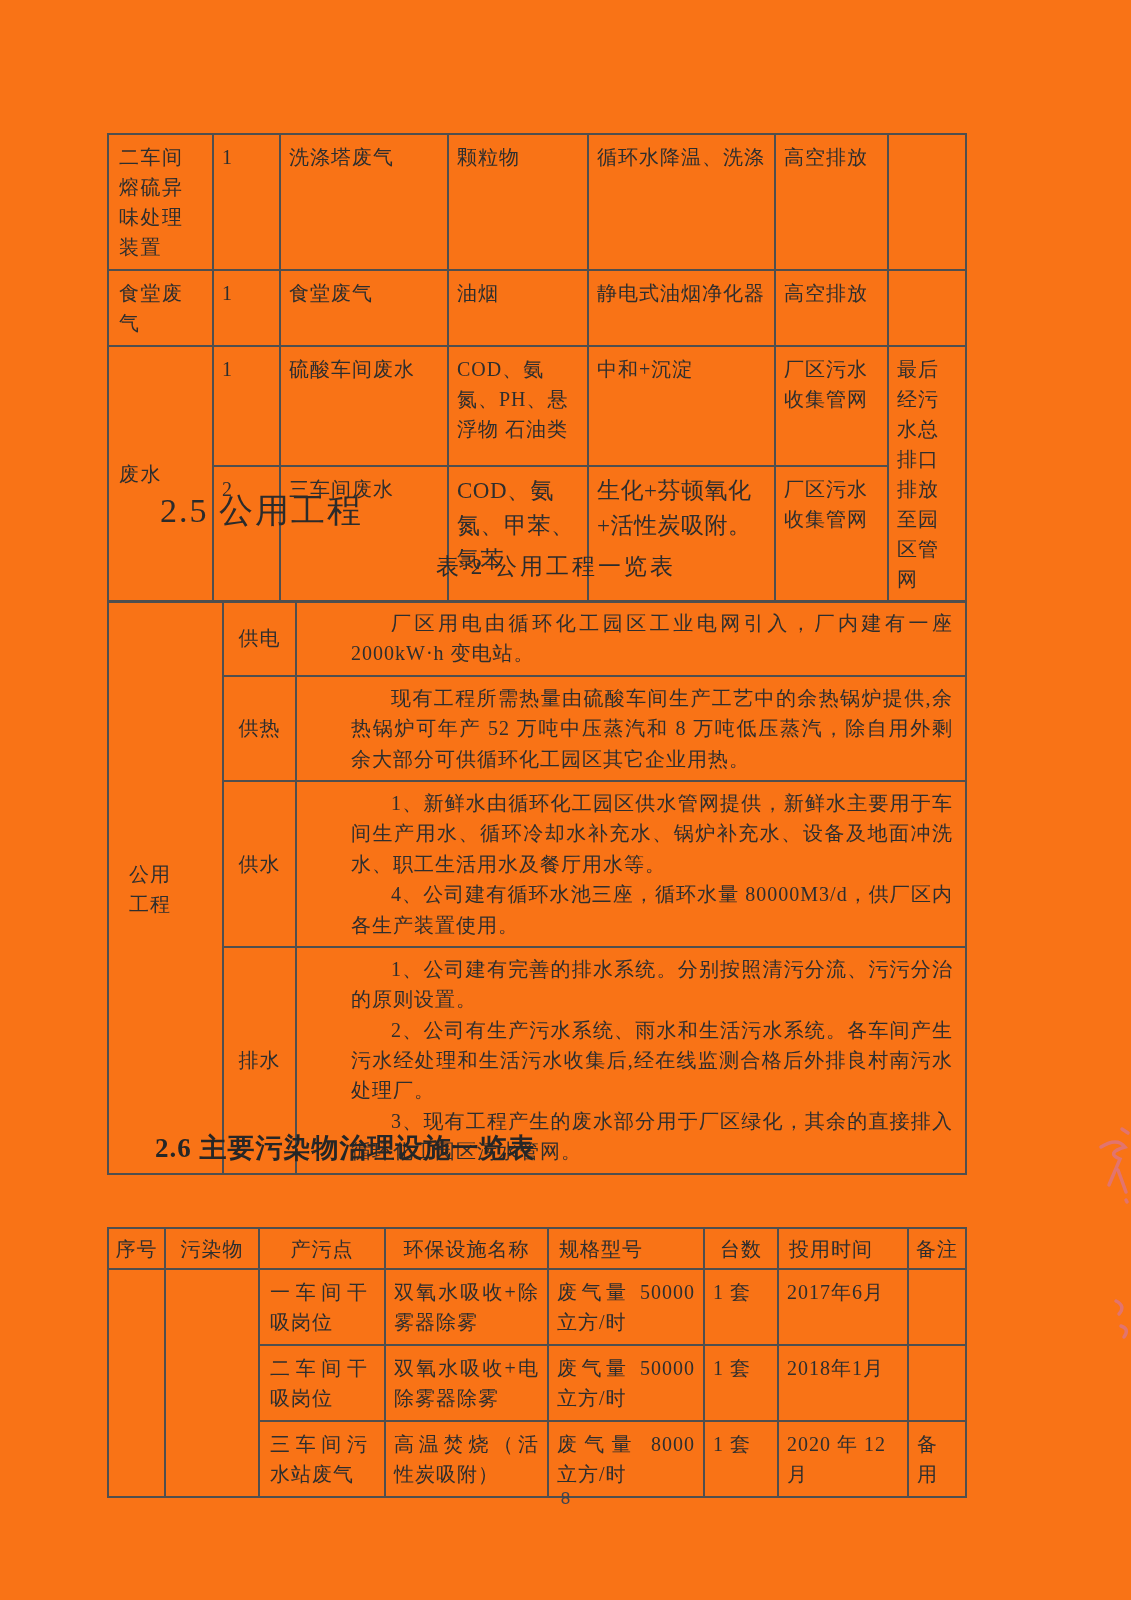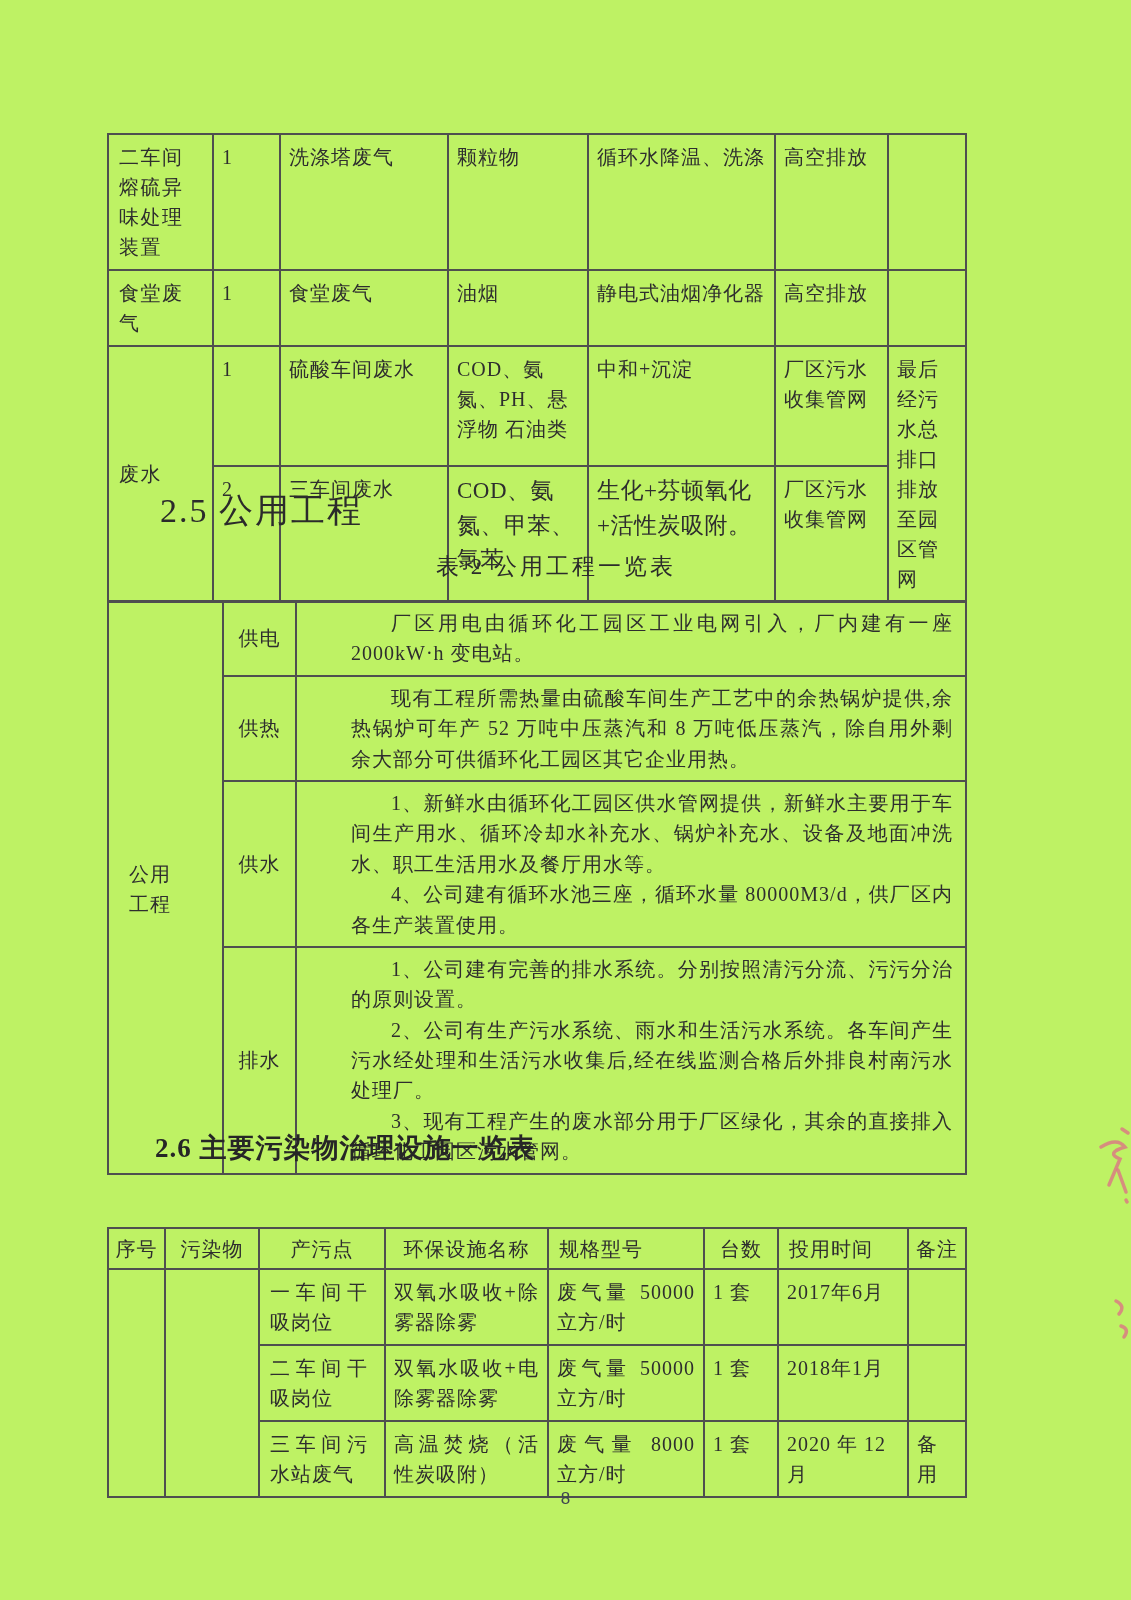--- a/index.html
+++ b/index.html
@@ -1,21 +1,21 @@
 <!DOCTYPE html>
 <html><head>
 <meta charset="utf-8">
 <style>
   * { box-sizing: border-box; margin: 0; padding: 0; }
   html, body { background: #ffffff; }
   .sheet {
     position: relative;
     width: 1131px;
     height: 1600px;
-    background: #bef264;
+    background: #f97316;
     font-family: "Liberation Serif", "DejaVu Serif", serif;
     color: #2e2e2e;
     overflow: hidden;
   }
   
   .tbl {
     position: absolute;
     left: 107px;
     width: 858px;
     border-collapse: collapse;

